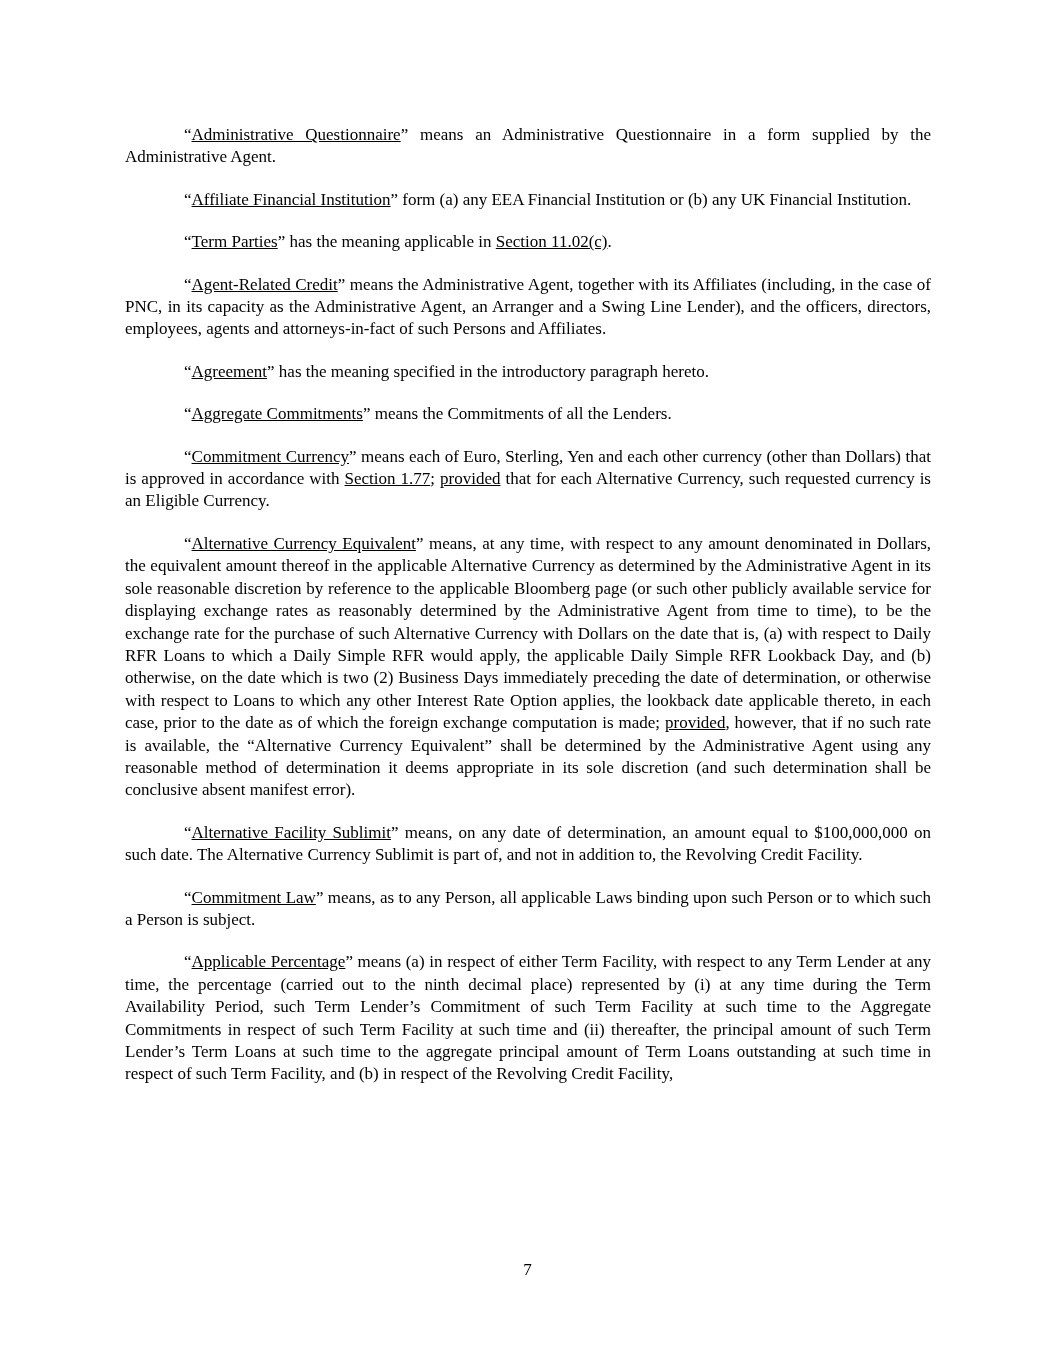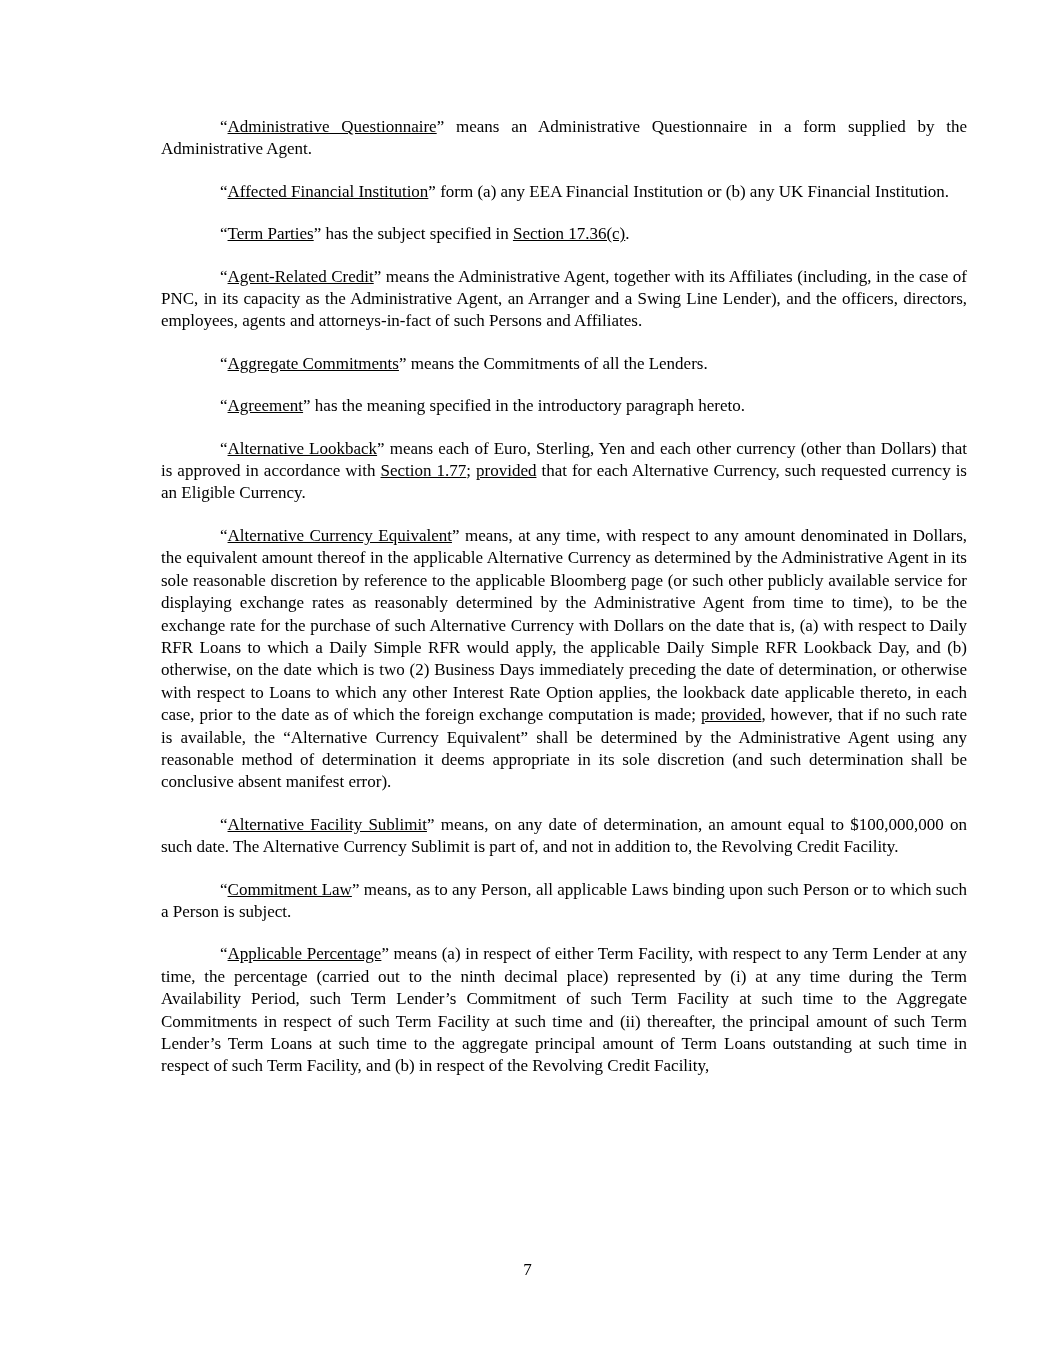--- a/index.html
+++ b/index.html
@@ -14,24 +14,23 @@
     background: #ffffff;
     color: #000000;
     font-family: "Liberation Serif", "DejaVu Serif", serif;
     font-size: 17px;
     line-height: 22.4px;
     box-sizing: border-box;
     overflow: hidden;
   }
   .doc-body {
     position: absolute;
-    top: 116px;
+    top: 124px;
     left: 125px;
     width: 806px;
-    margin-left: 36px;
   }
   .para {
     margin: 0 0 20px 0;
     text-align: justify;
     text-indent: 59px;
   }
   .u {
     text-decoration: underline;
   }
   .page-footer {
@@ -42,25 +41,25 @@
     text-align: center;
     font-size: 17px;
   }
 </style>
 </head>
 <body>
 
 <div class="doc-page">
   <div class="doc-body">
       <p class="para"><span>“</span><span class="u">Administrative Questionnaire</span><span>” means an Administrative Questionnaire in a form supplied by the Administrative Agent.</span></p>
-      <p class="para"><span>“</span><span class="u">Affected Financial Institution</span><span>” form (a) any EEA Financial Institution or (b) any UK Financial Institution.</span></p>
-      <p class="para"><span>“</span><span class="u">Term Parties</span><span>” has the subject specified in </span><span class="u">Section 17.36(c)</span><span>.</span></p>
+      <p class="para"><span>“</span><span class="u">Affiliate Financial Institution</span><span>” form (a) any EEA Financial Institution or (b) any UK Financial Institution.</span></p>
+      <p class="para"><span>“</span><span class="u">Term Parties</span><span>” has the meaning applicable in </span><span class="u">Section 11.02(c)</span><span>.</span></p>
       <p class="para"><span>“</span><span class="u">Agent-Related Credit</span><span>” means the Administrative Agent, together with its Affiliates (including, in the case of PNC, in its capacity as the Administrative Agent, an Arranger and a Swing Line Lender), and the officers, directors, employees, agents and attorneys-in-fact of such Persons and Affiliates.</span></p>
+      <p class="para"><span>“</span><span class="u">Agreement</span><span>” has the meaning specified in the introductory paragraph hereto.</span></p>
       <p class="para"><span>“</span><span class="u">Aggregate Commitments</span><span>” means the Commitments of all the Lenders.</span></p>
-      <p class="para"><span>“</span><span class="u">Agreement</span><span>” has the meaning specified in the introductory paragraph hereto.</span></p>
-      <p class="para"><span>“</span><span class="u">Alternative Lookback</span><span>” means each of Euro, Sterling, Yen and each other currency (other than Dollars) that is approved in accordance with </span><span class="u">Section 1.77</span><span>; </span><span class="u">provided</span><span> that for each Alternative Currency, such requested currency is an Eligible Currency.</span></p>
+      <p class="para"><span>“</span><span class="u">Commitment Currency</span><span>” means each of Euro, Sterling, Yen and each other currency (other than Dollars) that is approved in accordance with </span><span class="u">Section 1.77</span><span>; </span><span class="u">provided</span><span> that for each Alternative Currency, such requested currency is an Eligible Currency.</span></p>
       <p class="para"><span>“</span><span class="u">Alternative Currency Equivalent</span><span>” means, at any time, with respect to any amount denominated in Dollars, the equivalent amount thereof in the applicable Alternative Currency as determined by the Administrative Agent in its sole reasonable discretion by reference to the applicable Bloomberg page (or such other publicly available service for displaying exchange rates as reasonably determined by the Administrative Agent from time to time), to be the exchange rate for the purchase of such Alternative Currency with Dollars on the date that is, (a) with respect to Daily RFR Loans to which a Daily Simple RFR would apply, the applicable Daily Simple RFR Lookback Day, and (b) otherwise, on the date which is two (2) Business Days immediately preceding the date of determination, or otherwise with respect to Loans to which any other Interest Rate Option applies, the lookback date applicable thereto, in each case, prior to the date as of which the foreign exchange computation is made; </span><span class="u">provided</span><span>, however, that if no such rate is available, the “Alternative Currency Equivalent” shall be determined by the Administrative Agent using any reasonable method of determination it deems appropriate in its sole discretion (and such determination shall be conclusive absent manifest error).</span></p>
       <p class="para"><span>“</span><span class="u">Alternative Facility Sublimit</span><span>” means, on any date of determination, an amount equal to $100,000,000 on such date.  The Alternative Currency Sublimit is part of, and not in addition to, the Revolving Credit Facility.</span></p>
       <p class="para"><span>“</span><span class="u">Commitment Law</span><span>” means, as to any Person, all applicable Laws binding upon such Person or to which such a Person is subject.</span></p>
       <p class="para"><span>“</span><span class="u">Applicable Percentage</span><span>” means (a) in respect of either Term Facility, with respect to any Term Lender at any time, the percentage (carried out to the ninth decimal place) represented by (i) at any time during the Term Availability Period, such Term Lender’s Commitment of such Term Facility at such time to the Aggregate Commitments in respect of such Term Facility at such time and (ii) thereafter, the principal amount of such Term Lender’s Term Loans at such time to the aggregate principal amount of Term Loans outstanding at such time in respect of such Term Facility, and (b) in respect of the Revolving Credit Facility,</span></p>
     </div>
   <div class="page-footer">7</div>
 </div>
 
 </body></html>

